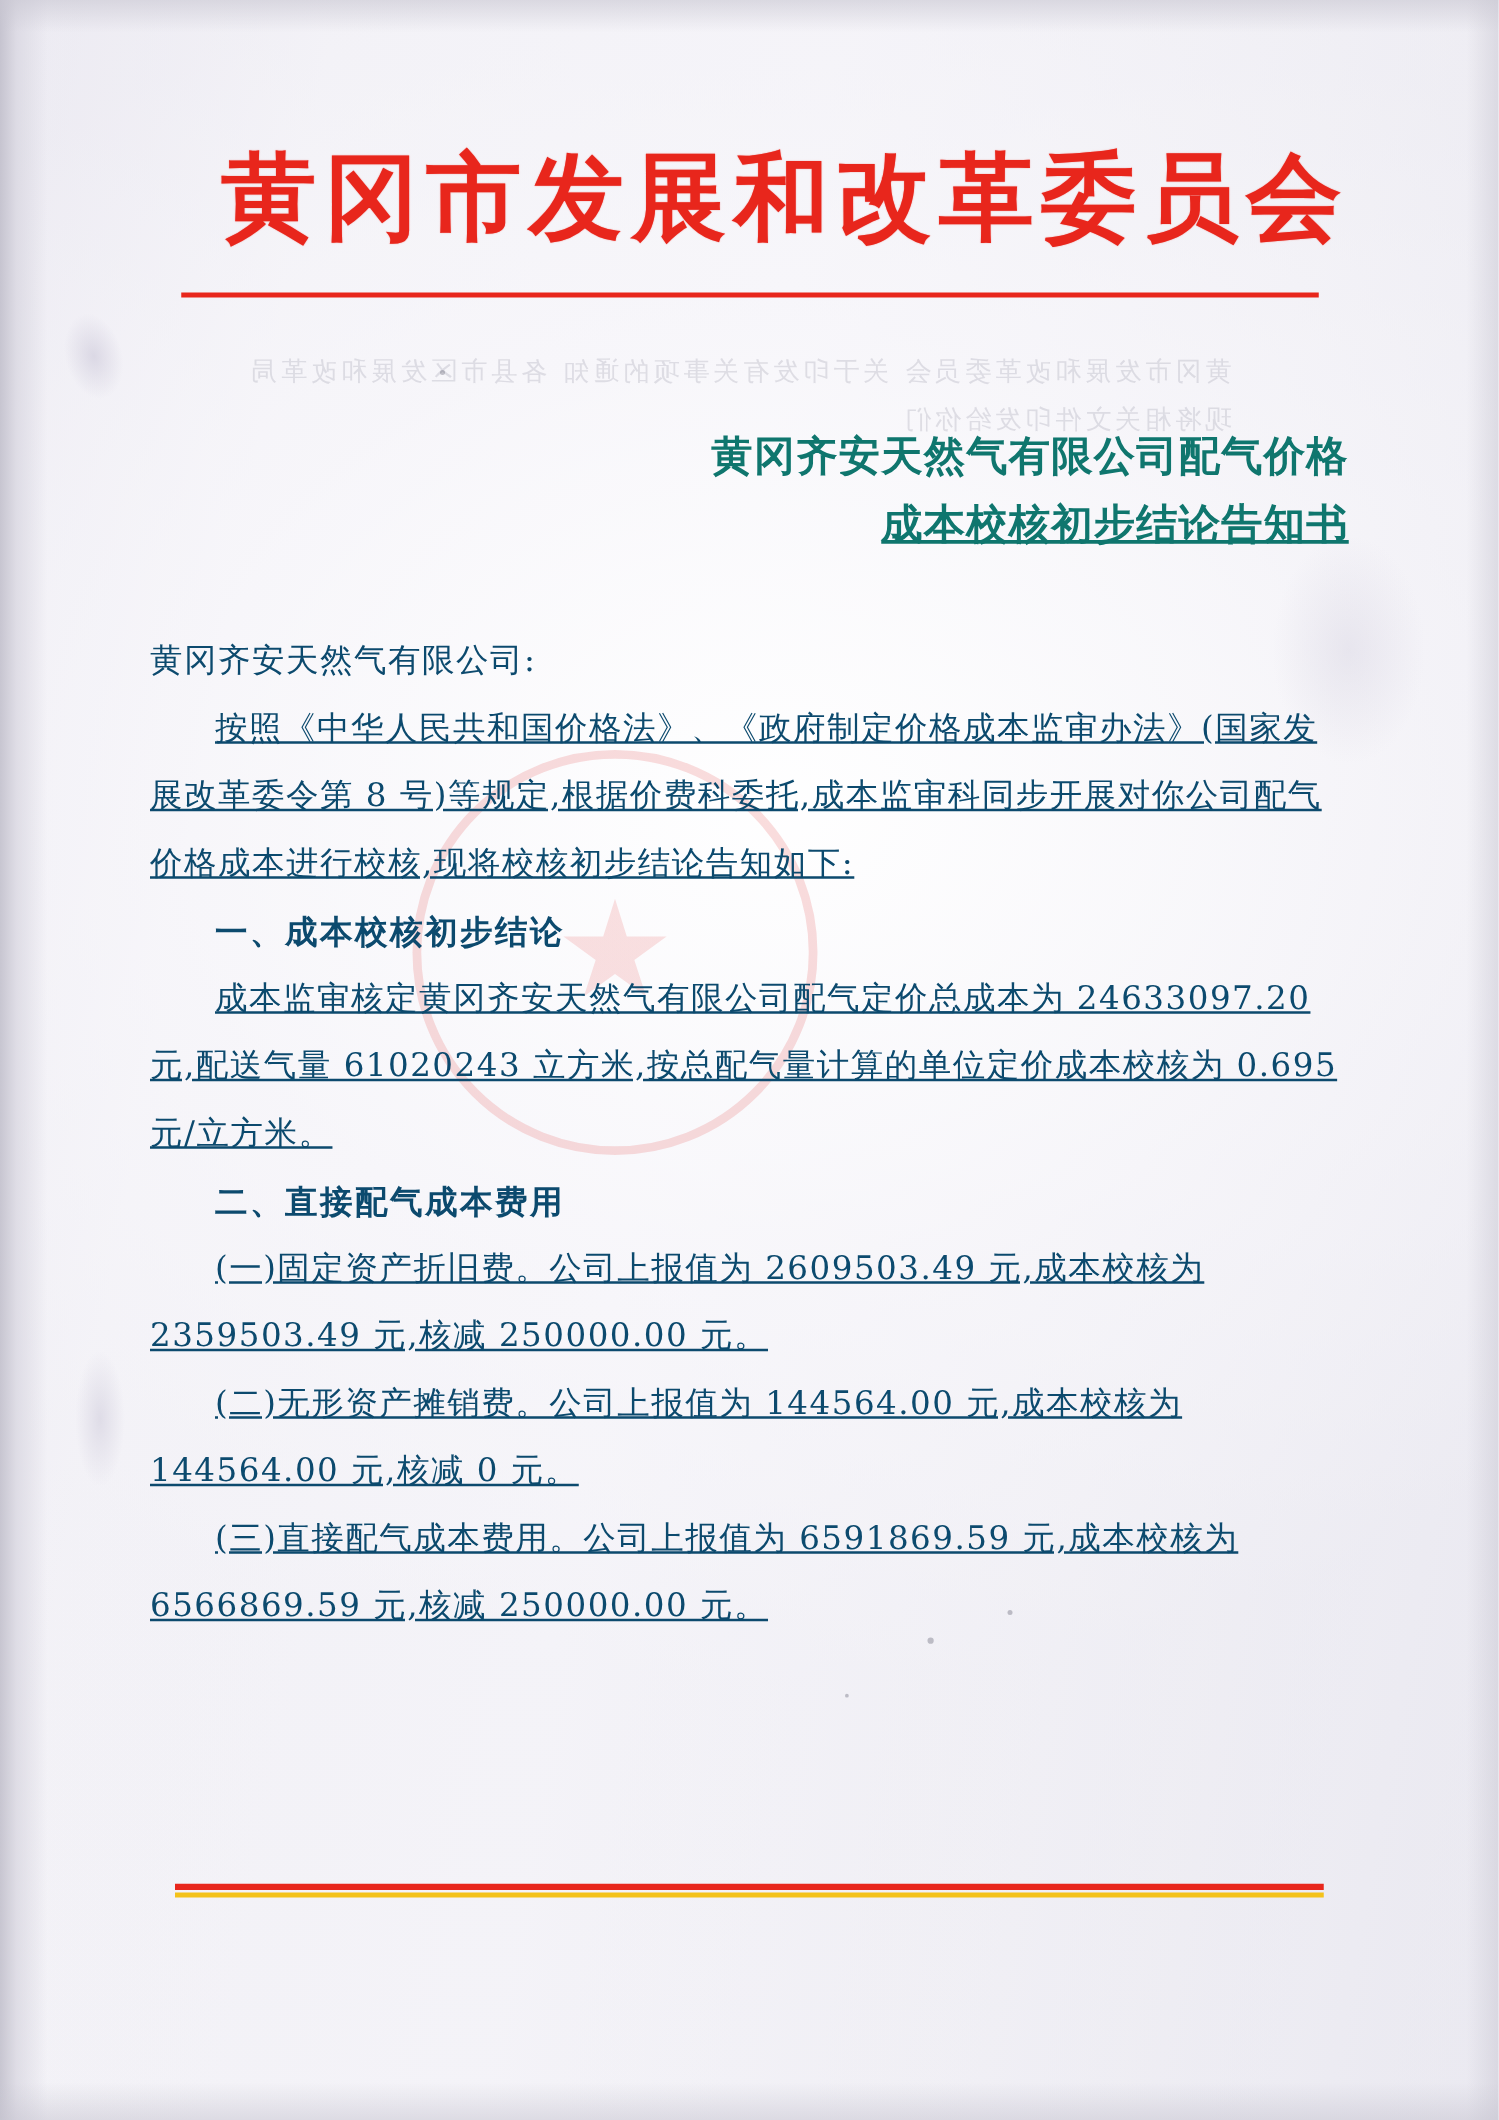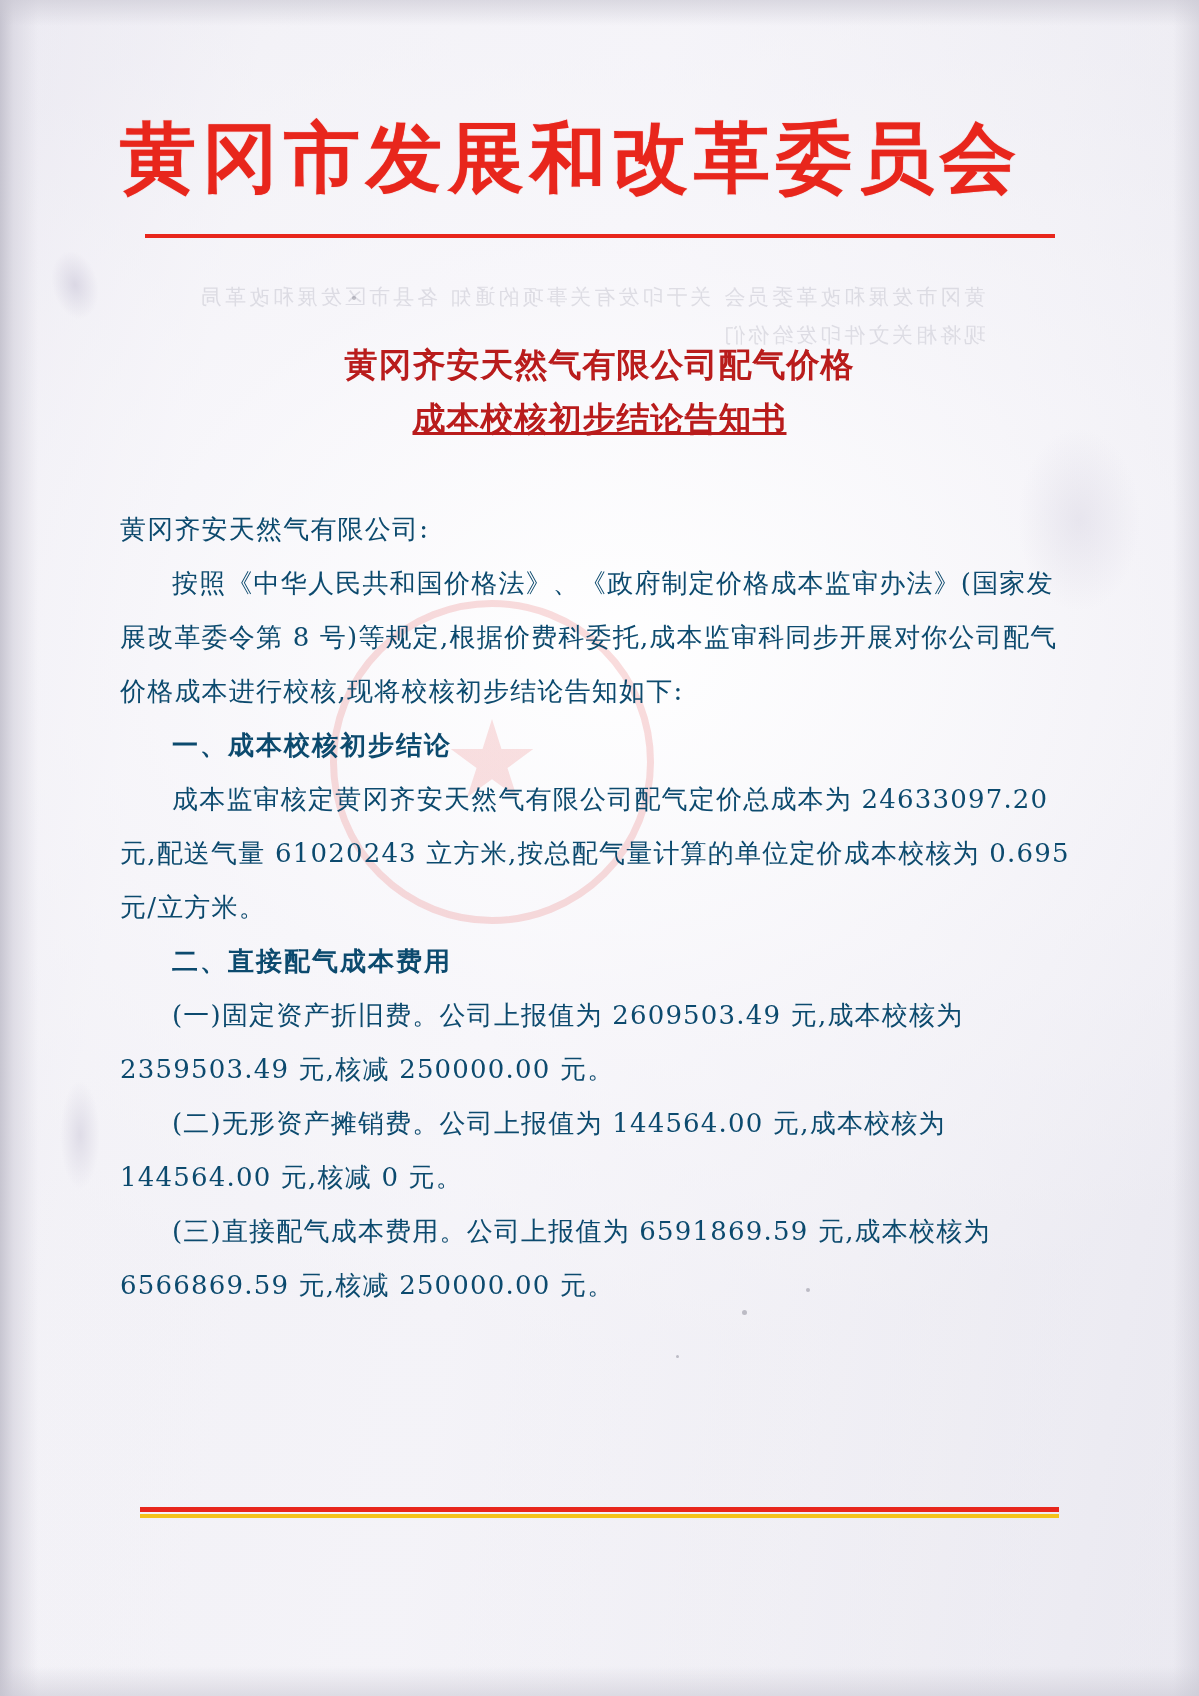--- a/index.html
+++ b/index.html
@@ -91,21 +91,21 @@
     line-height: 38px;
     letter-spacing: 3px;
     transform: scaleX(-1);
     font-family: "DejaVu Sans", sans-serif;
     user-select: none;
     pointer-events: none;
   }
 
   .letterhead {
     margin-top: 118px;
-    text-align: left;
+    text-align: right;
     position: relative;
   }
   .letterhead-title {
     font-family: "DejaVu Serif", "Liberation Serif", serif;
     font-weight: bold;
     font-size: 76px;
     letter-spacing: 6px;
     color: #e8261c;
     text-shadow: 0 0 1px rgba(232,38,28,.6);
     line-height: 1.05;
@@ -113,42 +113,42 @@
   }
   .letterhead-rule {
     margin: 36px auto 0;
     width: 910px;
     height: 4px;
     background: #e8261c;
   }
 
   .doc-title {
     margin-top: 100px;
-    text-align: center;
+    text-align: right;
     font-family: "DejaVu Sans", sans-serif;
     font-weight: bold;
     font-size: 33px;
     line-height: 54px;
     letter-spacing: 1px;
-    color: #b91c1c;
+    color: #0f766e;
   }
   .doc-title .line2 { display: block; text-decoration: underline; }
 
   .body-text {
     margin-top: 56px;
     font-family: "DejaVu Serif", "Liberation Serif", serif;
     font-size: 26px;
     line-height: 54px;
     letter-spacing: 1.2px;
     color: #0c4a6e;
   }
   .body-text p {
     margin: 0;
   }
-  .p-indent { text-indent: 2em; }
+  .p-indent { text-indent: 2em; text-decoration: underline; }
   .heading {
     font-family: Liberation Sans, sans-serif;
     font-weight: bold;
     text-indent: 2em;
     letter-spacing: 2px;
   }
 
   
   .seal {
     position: absolute;

